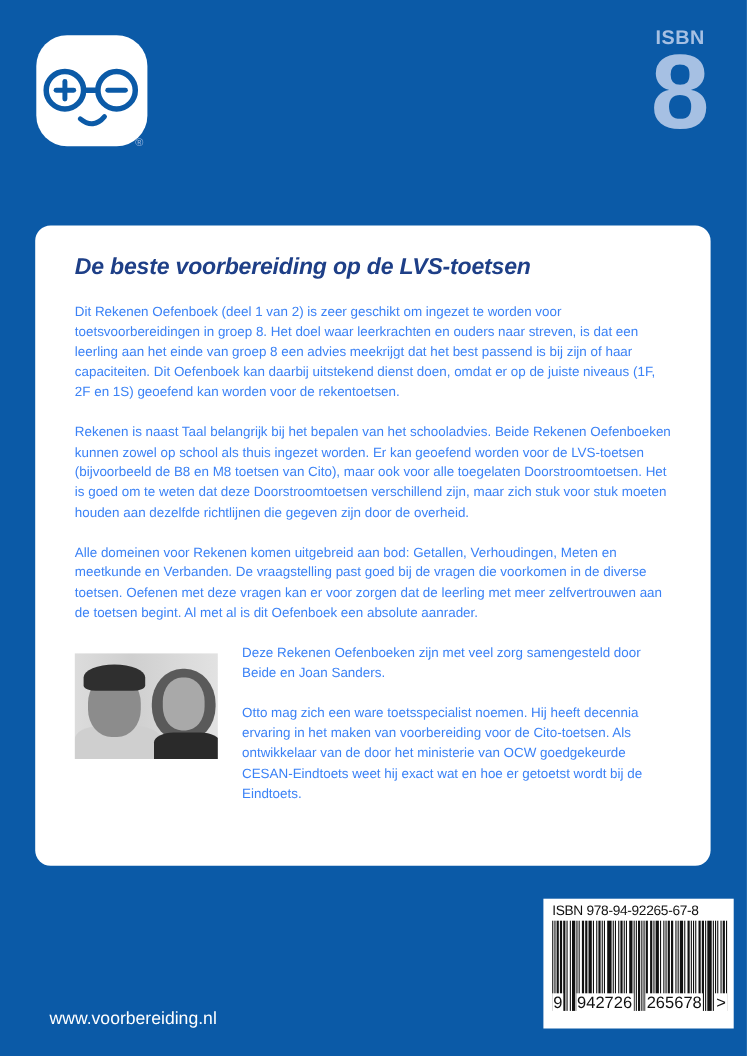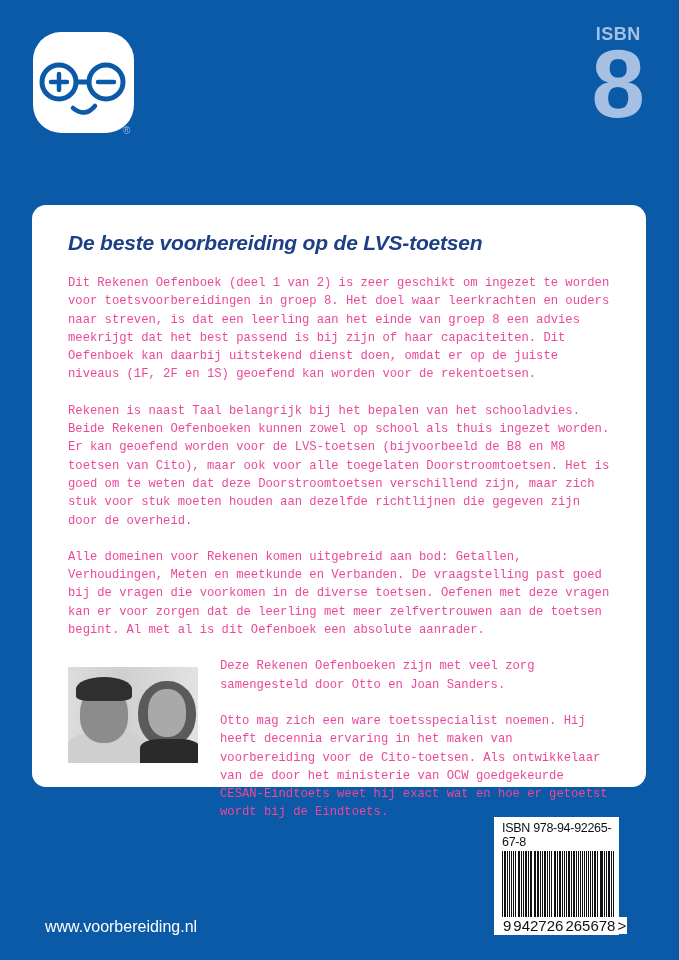--- a/index.html
+++ b/index.html
@@ -6,31 +6,31 @@
   html, body { width:679px; height:960px; overflow:hidden; }
   body { background:#0b5aa7; font-family:"Liberation Sans", sans-serif; position:relative; }
   .logo { position:absolute; left:33px; top:32px; width:101px; height:101px; background:#fff; border-radius:28px; }
   .logo svg { position:absolute; left:0; top:0; }
   .reg { position:absolute; left:123px; top:125px; color:#9db9df; font-size:10px; }
   .groep { position:absolute; right:34px; top:24px; text-align:center; color:#a6c0e3; }
   .groep-label { font-size:18px; font-weight:bold; letter-spacing:0.5px; display:block; }
   .groep-num { font-size:96px; font-weight:bold; line-height:86px; display:block; margin-top:-4px; }
   .card { position:absolute; left:32px; top:205px; width:614px; height:582px; background:#fff; border-radius:14px; padding:26px 34px 0 36px; }
   .title { color:#1e3f87; font-size:21px; font-weight:bold; margin-bottom:19px; letter-spacing:-0.2px;font-style:italic; }
-  .para { color:#ec4899; font-size:12.2px; line-height:18.3px; margin-bottom:18px;font-family:Liberation Mono, monospace; }
+  .para { color:#3b82f6; font-size:12.2px; line-height:18.3px; margin-bottom:18px; }
   .author-row { display:flex; margin-top:4px; }
   .photo { width:130px; height:96px; margin-top:10px; margin-right:22px; flex:none; background:linear-gradient(90deg,#dcdcdc 0%,#cfcfcf 40%,#e2e2e2 100%); position:relative; overflow:hidden; }
   .photo .p1 { position:absolute; left:12px; top:20px; width:48px; height:56px; border-radius:45%; background:#8c8c8c; }
   .photo .p1h { position:absolute; left:8px; top:10px; width:56px; height:24px; border-radius:50% 50% 20% 20%; background:#2f2f2f; }
   .photo .b1 { position:absolute; left:0; top:66px; width:78px; height:40px; border-radius:30% 30% 0 0; background:#cfcfcf; }
   .photo .p2h { position:absolute; left:70px; top:14px; width:58px; height:66px; border-radius:48%; background:#5a5a5a; }
   .photo .p2 { position:absolute; left:80px; top:22px; width:38px; height:48px; border-radius:45%; background:#a9a9a9; }
   .photo .b2 { position:absolute; left:72px; top:72px; width:60px; height:30px; border-radius:30% 30% 0 0; background:#2a2a2a; }
   .author-text { flex:1; }
-  .barcode { position:absolute; left:494px; top:817px; width:125px; height:118px; background:#fff; padding:4px 4px 0 8px; }
+  .barcode { position:absolute; left:494px; top:817px; width:173px; height:118px; background:#fff; padding:4px 4px 0 8px; }
   .isbn { font-size:12.5px; color:#111; letter-spacing:-0.3px; }
   .bars { margin-top:2px; height:82px; display:flex; align-items:stretch; }
   .bars span { display:block; background:#111; }
   .ean { font-size:15px; color:#111; margin-top:-16px; background:transparent; display:flex; justify-content:space-between; padding-right:2px; }
   .ean b { font-weight:normal; background:#fff; padding:0 1px; }
   .url { position:absolute; left:45px; top:918px; color:#fff; font-size:16px; }
 </style>
 </head>
 <body>
 
@@ -60,21 +60,21 @@
   <div class="author-row">
     <div class="photo">
       <div class="b1"></div>
         <div class="p1"></div>
         <div class="p1h"></div>
       <div class="p2h"></div>
         <div class="p2"></div>
         <div class="b2"></div>
     </div>
     <div class="author-text">
-      <p class="para">Deze Rekenen Oefenboeken zijn met veel zorg samengesteld door Otto en Joan Sanders.</p>
+      <p class="para">Deze Rekenen Oefenboeken zijn met veel zorg samengesteld door Beide en Joan Sanders.</p>
       <p class="para">Otto mag zich een ware toetsspecialist noemen. Hij heeft decennia ervaring in het maken van voorbereiding voor de Cito-toetsen. Als ontwikkelaar van de door het ministerie van OCW goedgekeurde CESAN-Eindtoets weet hij exact wat en hoe er getoetst wordt bij de Eindtoets.</p>
     </div>
   </div>
 </div>
 
 <div class="barcode">
   <div class="isbn">ISBN 978-94-92265-67-8</div>
   <div class="bars" id="bars">
       <span style="width: 1.05px; margin-right: 1.1px; background: rgb(17, 17, 17);"></span>
       <span style="width: 1.05px; margin-right: 1.3px; background: rgb(17, 17, 17);"></span>

